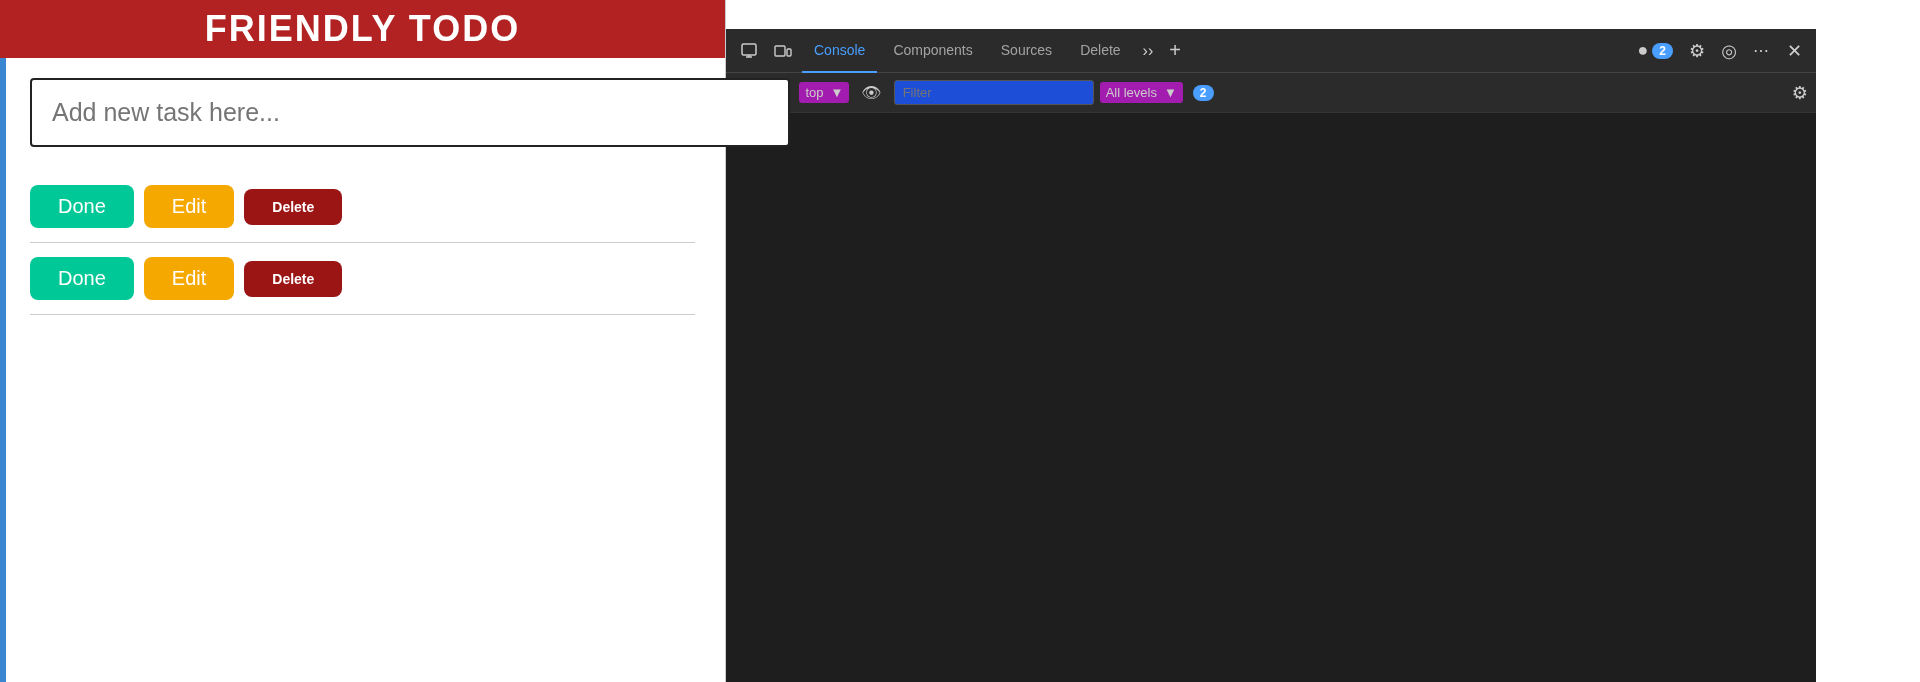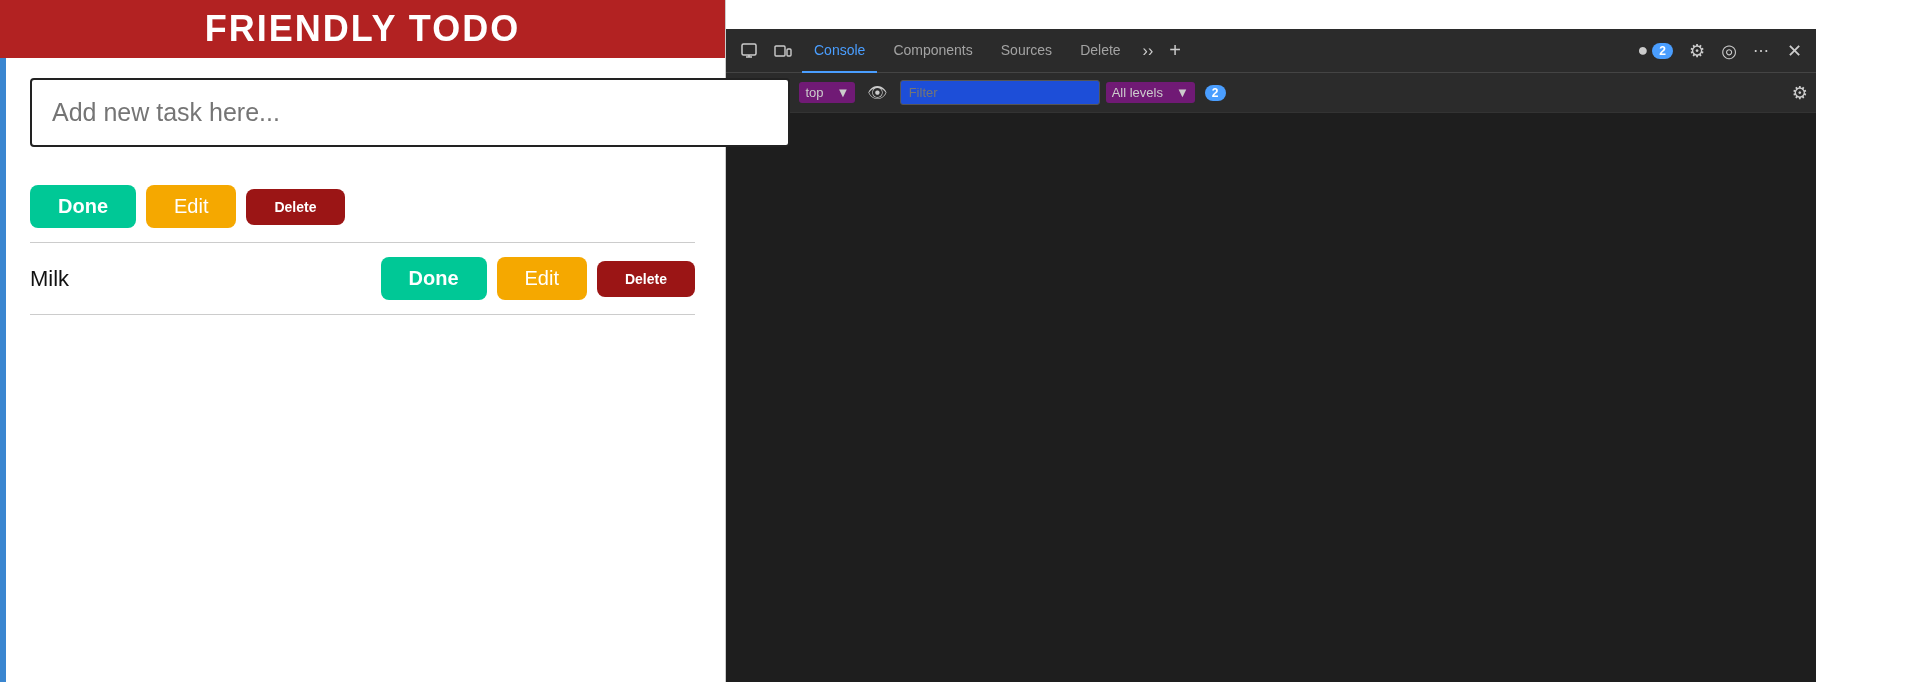--- a/index.html
+++ b/index.html
@@ -69,21 +69,21 @@
       color: #111;
     }
 
     .btn-done {
       background: #00c896;
       color: #fff;
       border: none;
       border-radius: 8px;
       padding: 10px 28px;
       font-size: 20px;
-      font-weight: bold;
+      font-weight: normal;
       cursor: pointer;
       margin-right: 10px;
     }
 
     .btn-edit {
       background: #f5a800;
       color: #fff;
       border: none;
       border-radius: 8px;
       padding: 10px 28px;
@@ -185,28 +185,28 @@
       border: 1px solid #555;
       color: #ccc;
       font-size: 13px;
       padding: 4px 8px;
       border-radius: 3px;
       width: 200px;
       outline: none;
     }
 
     .dt-dropdown {
-      background: #701a75;
+      background: #a21caf;
       border: none;
       color: #ccc;
       font-size: 13px;
       cursor: pointer;
       display: flex;
       align-items: center;
-      gap: 13px;
+      gap: 7px;
       padding: 3px 6px;
       border-radius: 3px;
     }
 
     #devtools-content {
       flex: 1;
       background: #1e1e1e;
       padding: 10px 14px;
       display: flex;
       flex-direction: column;
@@ -240,21 +240,20 @@
   <div id="app-body">
     <input id="task-input" type="text" placeholder="Add new task here..." style="">
 
     <div id="task-list">
         <div class="task-row">
           <button class="btn-done">Done</button>
           <button class="btn-edit">Edit</button>
           <button class="btn-delete">Delete</button>
         </div>
         <div class="task-row">
-          <span class="task-name">Milk</span>
           <button class="btn-done">Done</button>
           <button class="btn-edit">Edit</button>
           <button class="btn-delete">Delete</button>
         </div>
       </div>
   </div>
 </div>
 
 <div id="devtools-panel">
 

